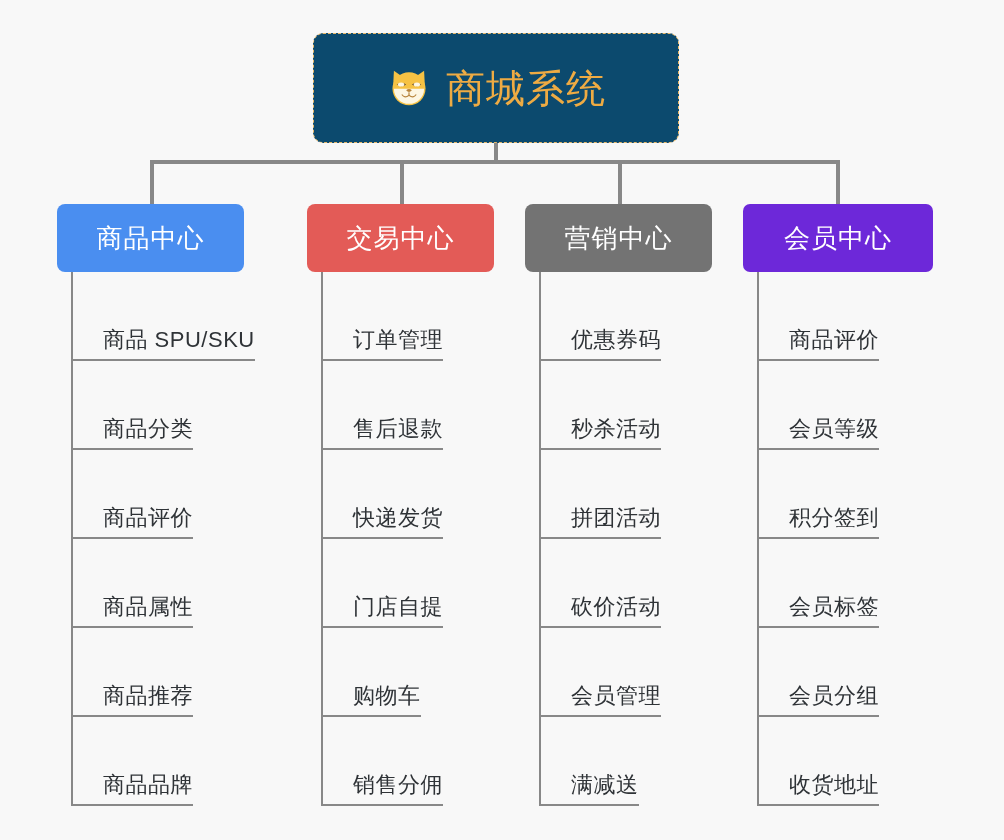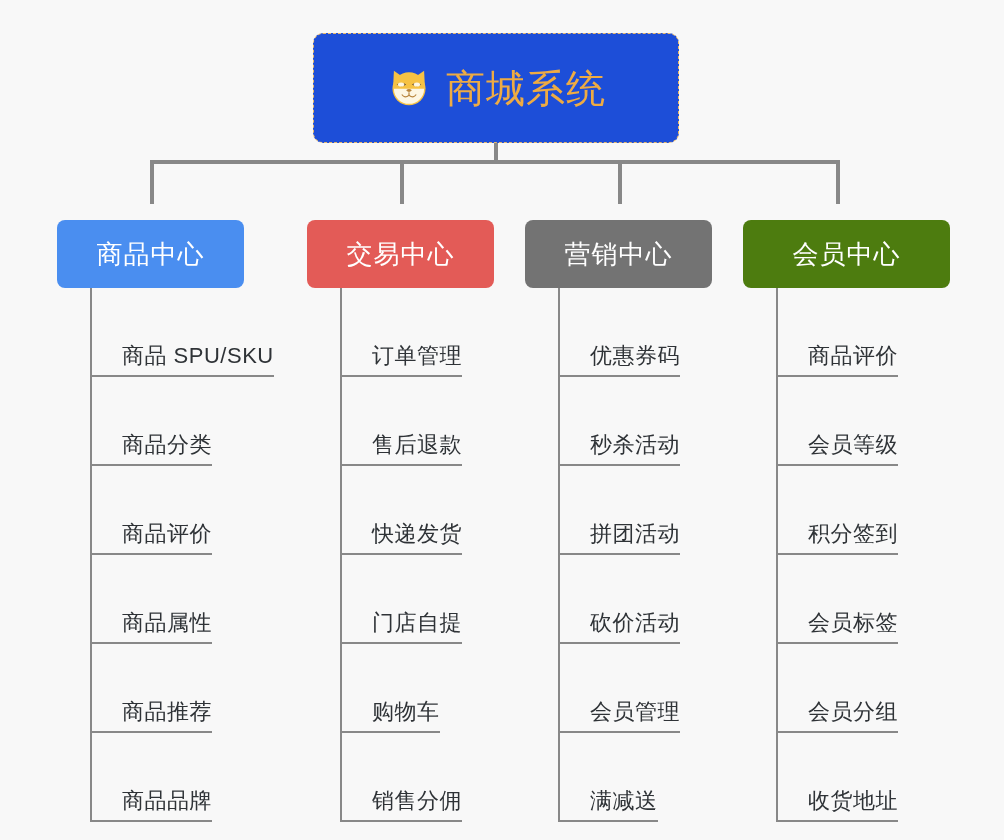--- a/index.html
+++ b/index.html
@@ -19,21 +19,21 @@
     background: #f8f8f8;
   }
 
   
   .root-node {
     position: absolute;
     left: 313px;
     top: 33px;
     width: 366px;
     height: 110px;
-    background: #1d4ed8;
+    background: #0c4a6e;
     border: 1px dashed #e8b96a;
     border-radius: 10px;
     display: flex;
     align-items: center;
     justify-content: center;
     gap: 14px;
   }
   .root-title {
     font-size: 39px;
     color: #eeab43;
@@ -64,31 +64,30 @@
 
   .cat-box {
     height: 68px;
     border-radius: 8px;
     display: flex;
     align-items: center;
     justify-content: center;
     color: #ffffff;
     font-size: 26px;
     letter-spacing: 1px;
-    margin-top: 16px;
   }
   .col-1 .cat-box { width: 187px; background: #4a8ef0; }
   .col-2 .cat-box { width: 187px; background: #e35b57; }
   .col-3 .cat-box { width: 187px; background: #737373; }
-  .col-4 .cat-box { width: 207px; background: #4d7c0f; }
+  .col-4 .cat-box { width: 190px; background: #6d28d9; border-radius: 7px; }
 
   
   .leaf-list {
     position: relative;
-    margin-left: 33px;
+    margin-left: 14px;
     padding-top: 0;
     border-left: 2px solid #888888;
   }
   .leaf-item {
     position: relative;
     height: 89px;
     display: flex;
     align-items: flex-end;
   }
   .leaf-label {

